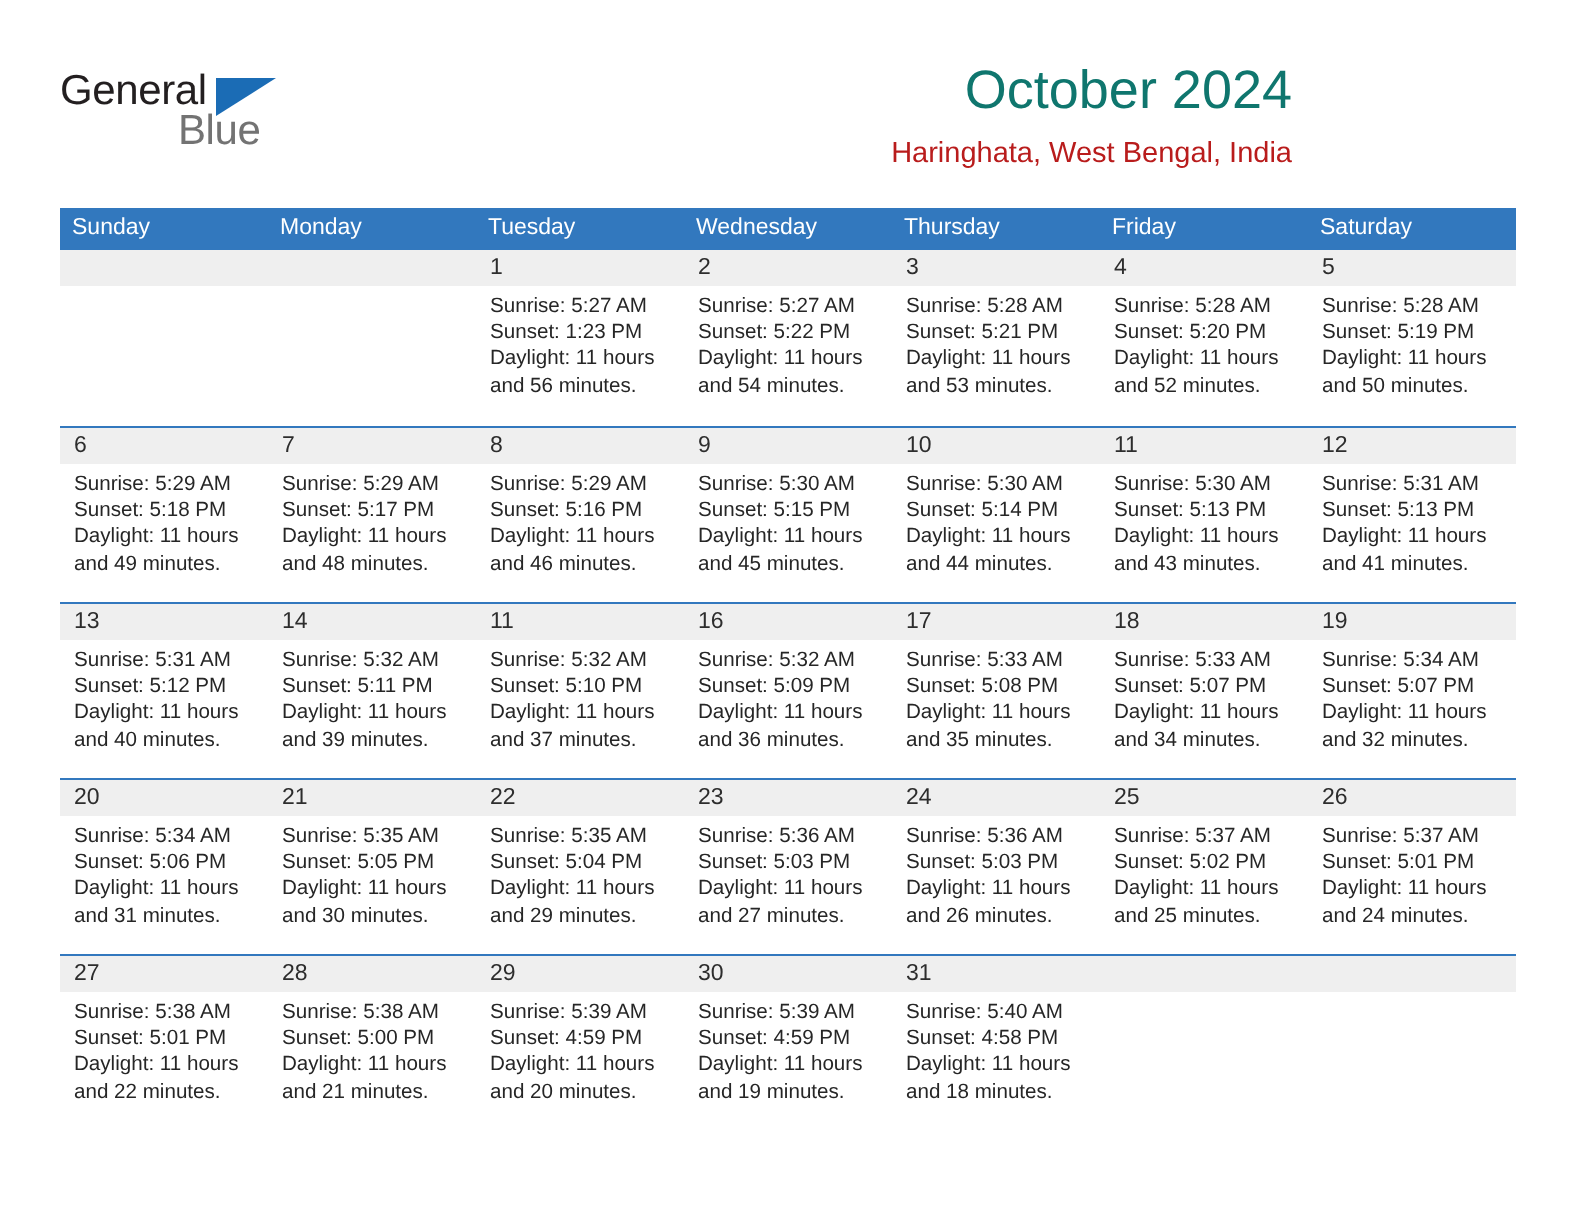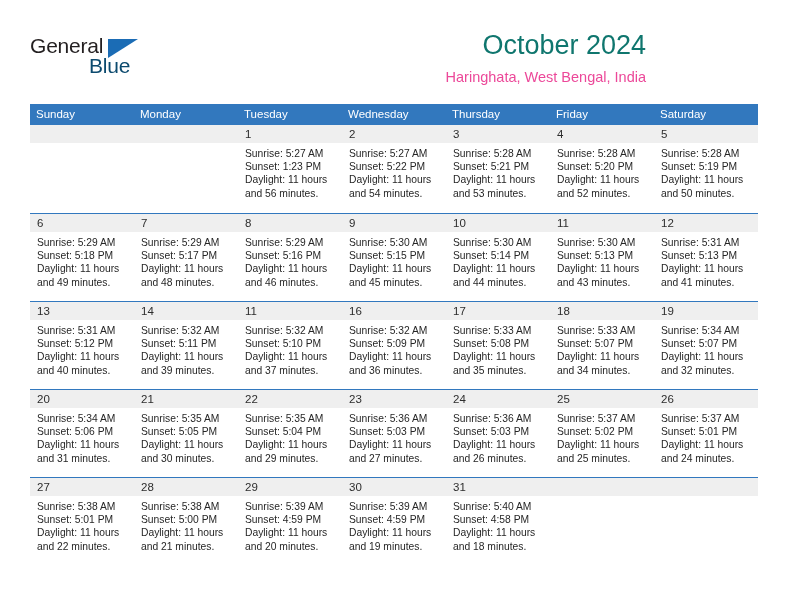--- a/index.html
+++ b/index.html
@@ -53,40 +53,40 @@
     height: 0;
     border-left: 30px solid #1b6cb5;
     border-bottom: 19px solid transparent;
   }
   .brand-blue {
     position: absolute;
     left: 59px;
     top: 20px;
     font-size: 21px;
     letter-spacing: -0.2px;
-    color: #0c4a6e;
+    color: #737373;
   }
 
   .titlebox {
     position: absolute;
     right: 0;
     top: 0;
     text-align: right;
   }
   .month-title {
     font-size: 27px;
     color: #0f766e;
     line-height: 34px;
     font-weight: normal;
     white-space: nowrap;
   }
   .location {
     margin-top: 6px;
     font-size: 14.5px;
-    color: #ec4899;
+    color: #b91c1c;
     line-height: 18px;
     white-space: nowrap;
     padding-left: 36px;
   }
 
   
   .calendar {
     position: absolute;
     left: 30px;
     top: 104px;

